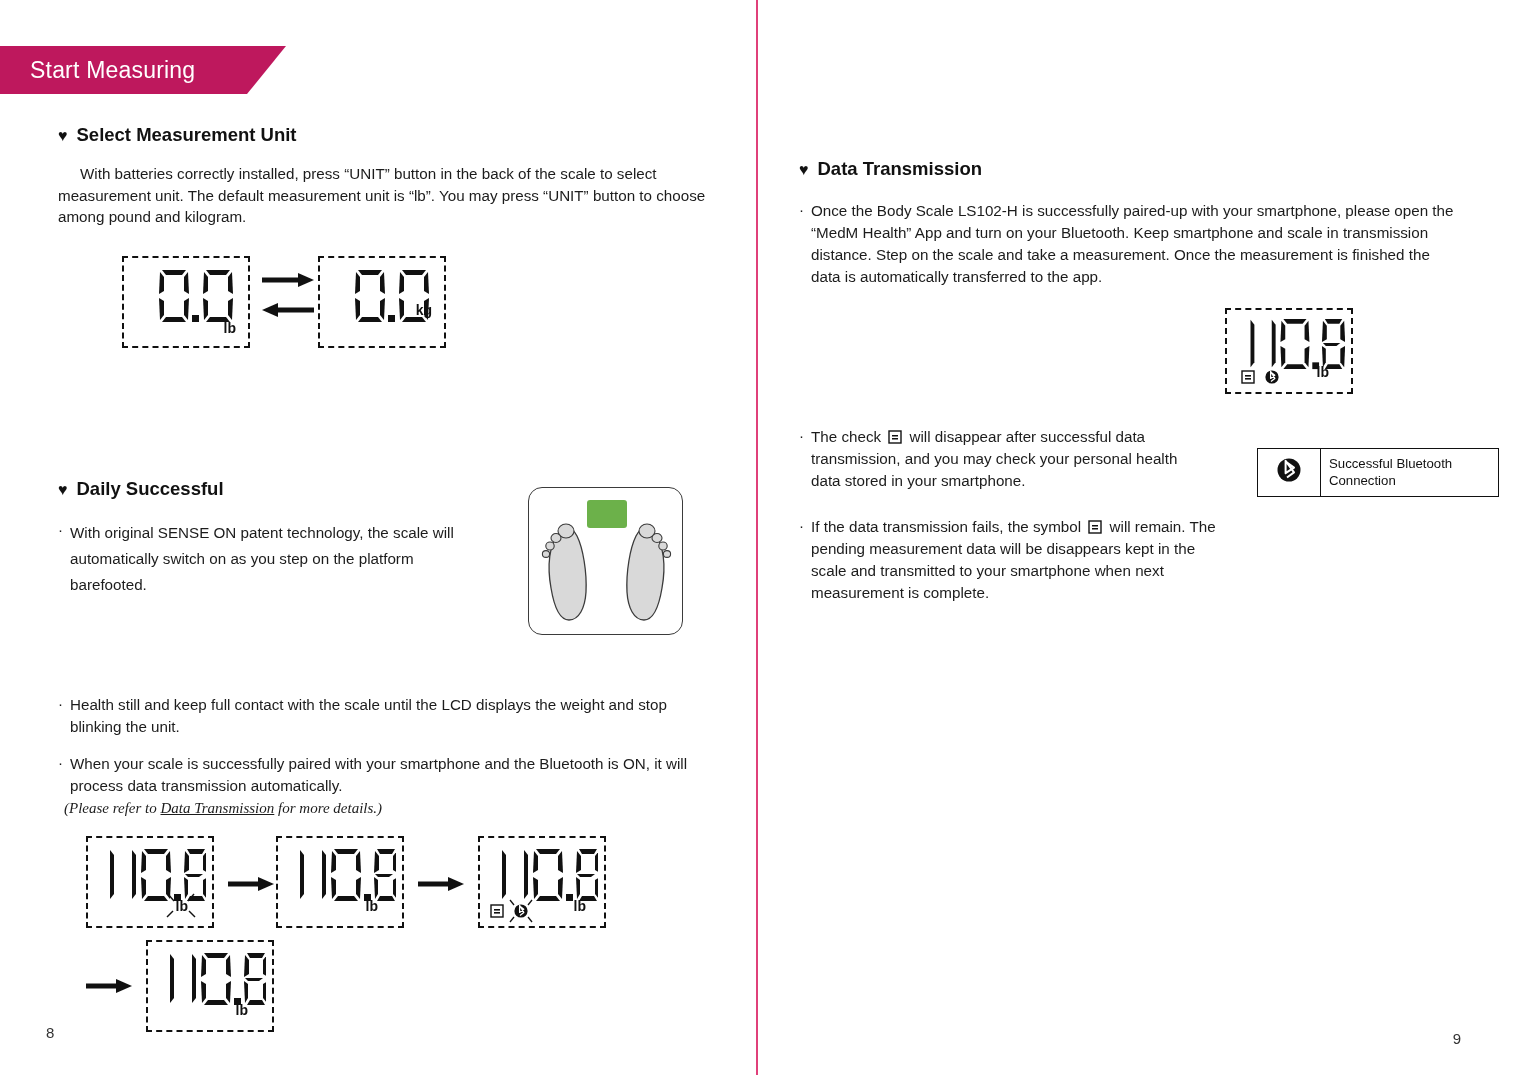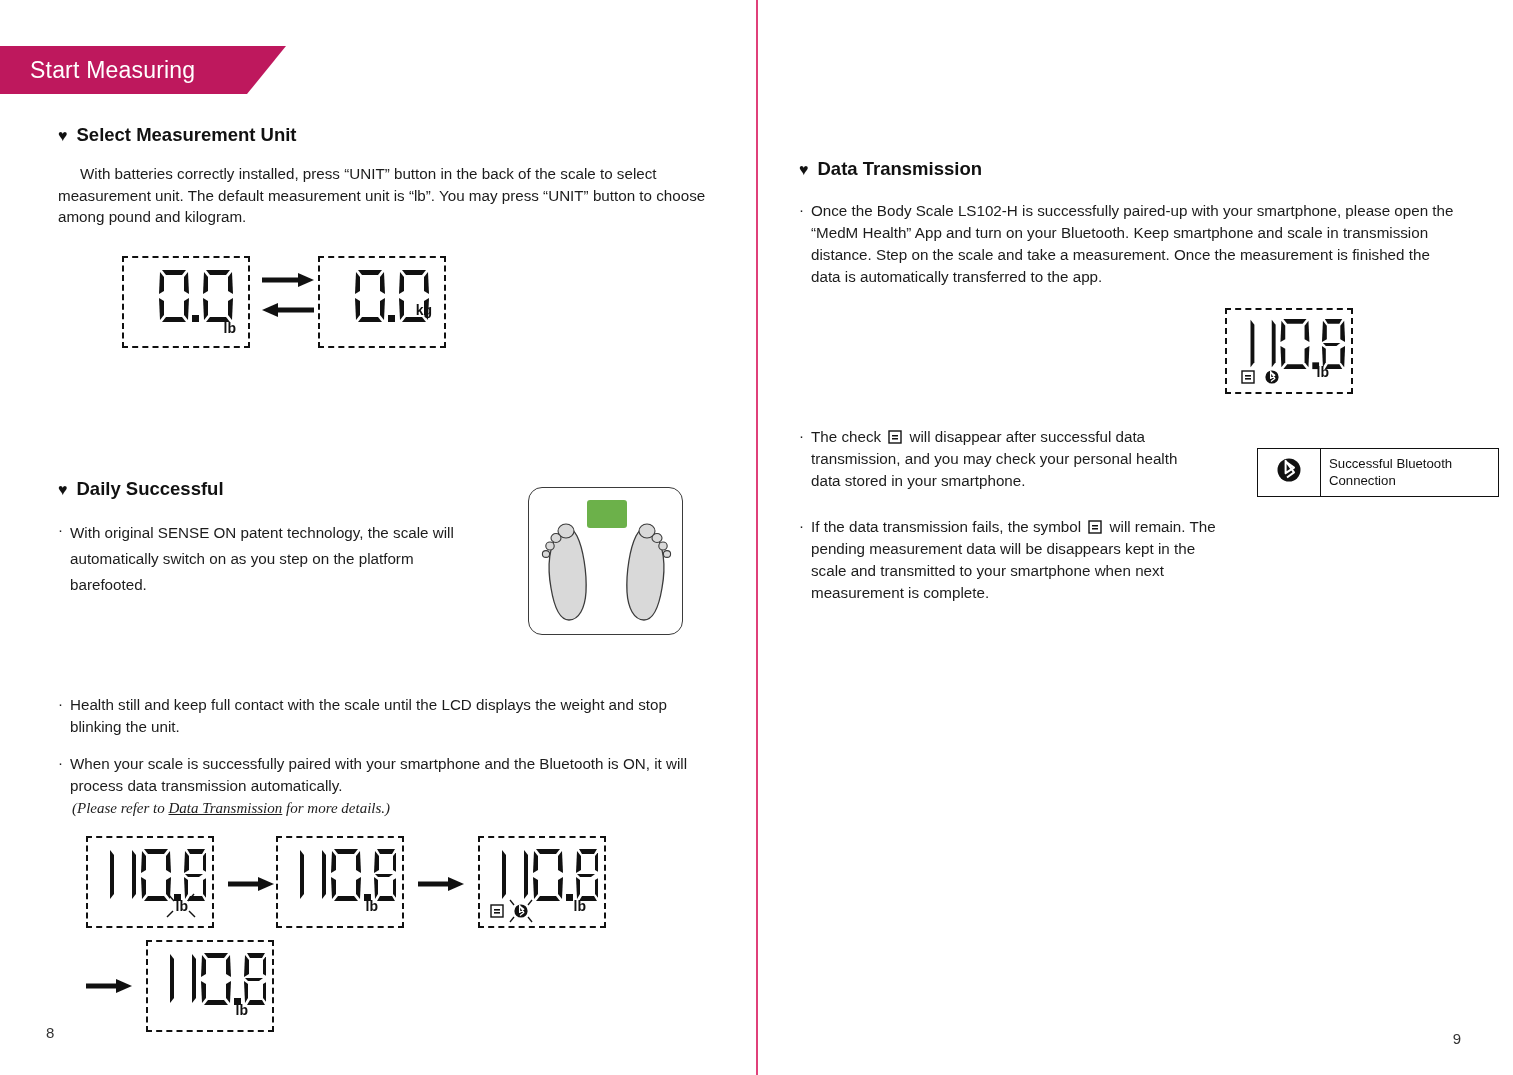--- a/index.html
+++ b/index.html
@@ -192,21 +192,21 @@
     <div class="bullet-row" style="position:absolute;left:58px;top:694px;width:660px;">
       <span class="bdot">·</span>
       <span>Health still and keep full contact with the scale until the LCD displays the weight and stop blinking the unit.</span>
     </div>
 
     <div class="bullet-row" style="position:absolute;left:58px;top:753px;width:665px;">
       <span class="bdot">·</span>
       <span>When your scale is successfully paired with your smartphone and the Bluetooth is ON, it will process data transmission automatically.</span>
     </div>
 
-    <div class="italic-note" style="position:absolute;left:72px;top:800px;">
+    <div class="italic-note" style="position:absolute;left:64px;top:800px;">
       <span>(Please refer to </span><u>Data Transmission</u><span> for more details.)</span>
     </div>
 
     <div class="lcd" style="left:86px;top:836px;width:128px;height:92px;position:absolute;">
       <svg width="104" height="58" viewBox="0 0 104 58" style="position:absolute;left:14px;top:8px;">
         <g fill="#111">
           <polygon points="8,4 12,9 12,48 8,53"></polygon>
           <polygon points="30,4 34,9 34,48 30,53"></polygon>
           <polygon points="42,3 66,3 62,8 46,8"></polygon>
           <polygon points="40,5 44,10 44,24 39,27"></polygon>

